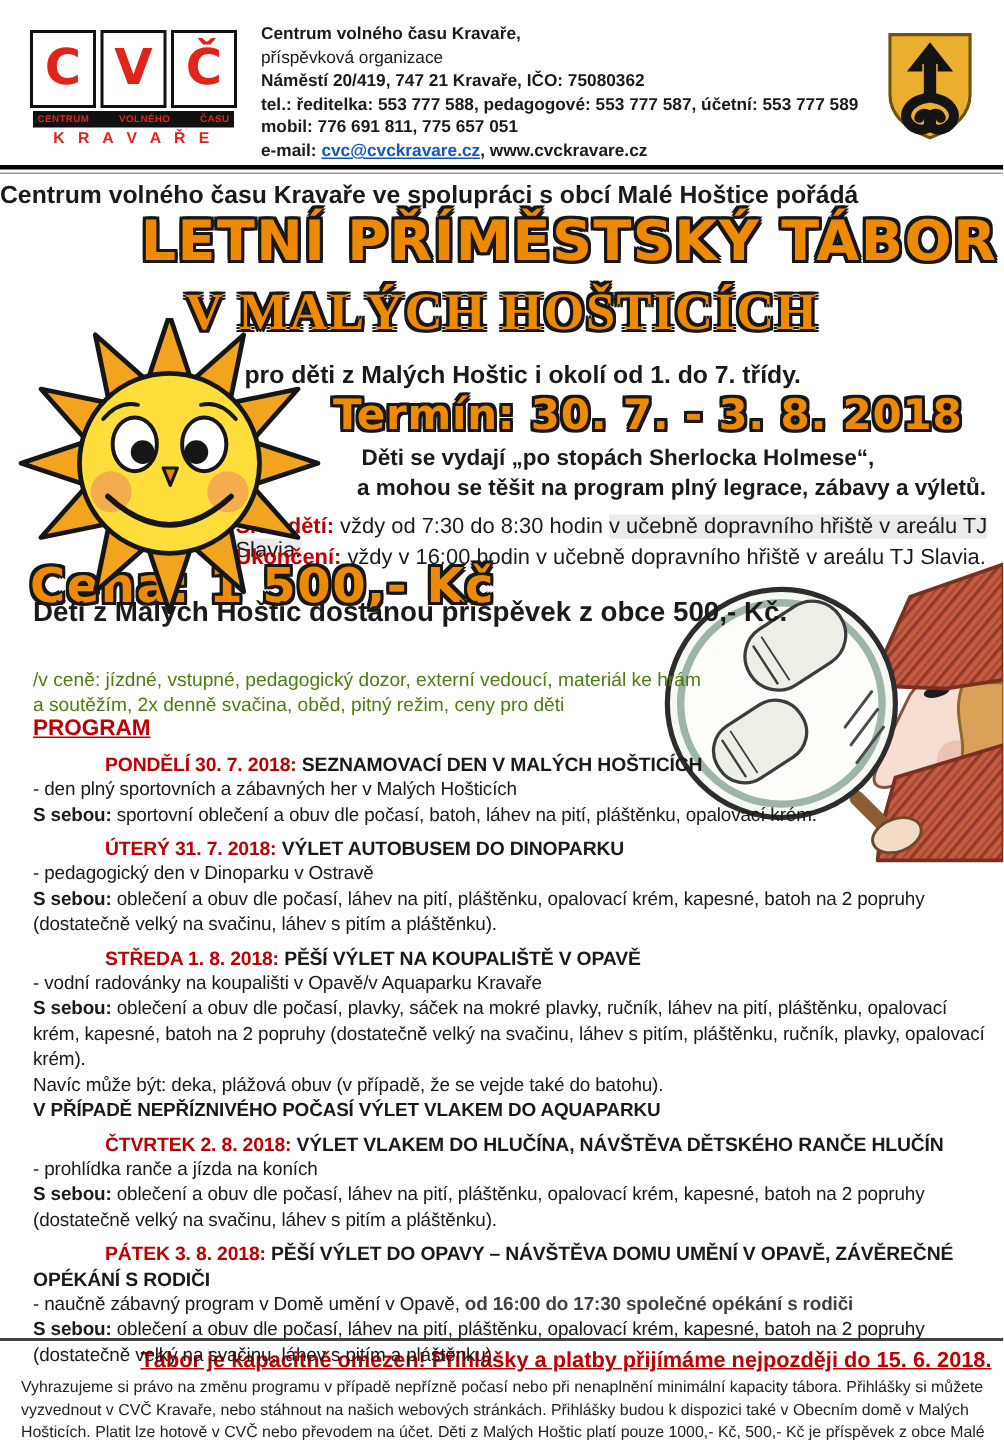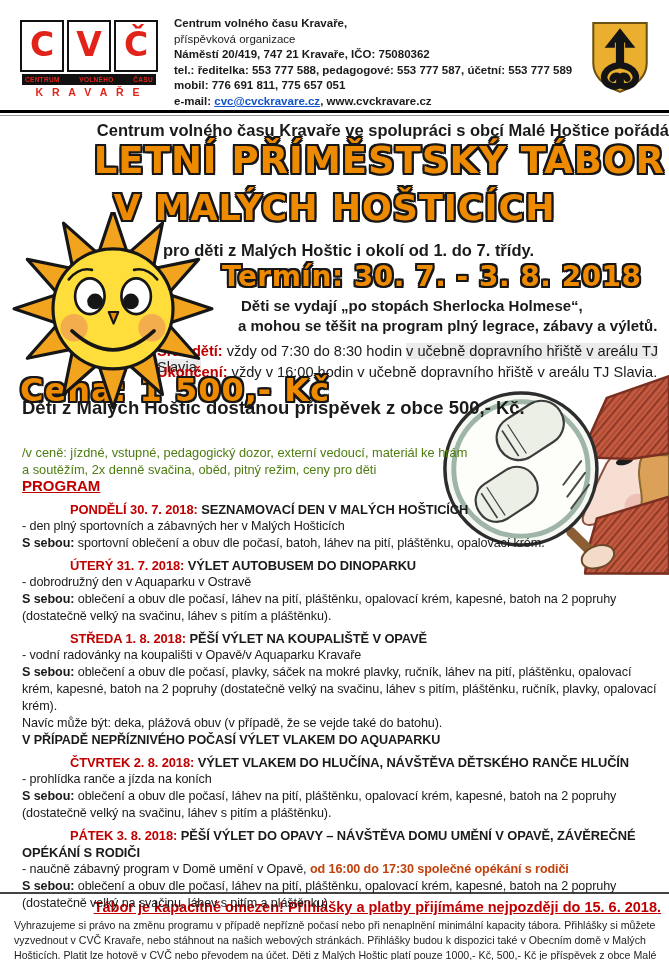--- a/index.html
+++ b/index.html
@@ -18,26 +18,26 @@
   .cvc-city{margin-top:1px;text-align:center;color:#E2231A;font-weight:bold;font-size:10.5px;letter-spacing:3px;}
   .hinfo{flex:1;padding-left:10px;padding-top:2px;font-size:11.5px;line-height:15.6px;font-weight:bold;}
   .hinfo .reg{font-weight:normal;}
   .hinfo a{color:#1155CC;text-decoration:underline;}
   .crest{flex:0 0 78px;display:flex;justify-content:center;padding-top:6px;}
 
   .rule-heavy{position:absolute;top:110px;left:0;right:0;border-top:3px solid #000;}
   .rule-thin{position:absolute;top:115px;left:0;right:0;border-top:1px solid #9a9a9a;}
 
   
-  .organizer{position:absolute;top:121px;left:0;right:0;text-align:right;font-weight:bold;font-size:16.5px;}
+  .organizer{position:absolute;top:121px;left:0;right:0;text-align:left;font-weight:bold;font-size:16.5px;}
   .outline{font-family:"DejaVu Sans",sans-serif;font-weight:800;color:#EE8A00;
     text-shadow:-2px -2px 0 #171717,2px -2px 0 #171717,-2px 2px 0 #171717,2px 2px 0 #171717,
                 -2px 0 0 #171717,2px 0 0 #171717,0 -2px 0 #171717,0 2px 0 #171717;}
   .title1{position:absolute;top:139px;left:0;right:4px;text-align:right;font-size:37px;letter-spacing:1px;}
-  .title2{position:absolute;top:188px;left:0;right:0;text-align:center;font-size:35px;letter-spacing:1px;}
+  .title2{position:absolute;top:188px;left:0;right:0;text-align:center;font-size:35px;letter-spacing:1px;font-family:Liberation Serif, serif;}
   .audience{position:absolute;top:241px;left:163px;font-weight:bold;font-size:16.5px;}
   .termin{position:absolute;top:260px;left:222px;font-size:28px;letter-spacing:.5px;}
   .tagline1{position:absolute;top:297px;left:241px;font-weight:bold;font-size:15px;}
   .tagline2{position:absolute;top:317px;left:238px;font-weight:bold;font-size:15px;}
   .sraz{position:absolute;top:343px;left:157px;font-size:14.6px;}
   .ukonceni{position:absolute;top:364px;left:157px;font-size:14.6px;}
   .redlbl{color:#C00000;font-weight:bold;}
   .hl{background:#ebebeb;}
 
   
@@ -46,21 +46,21 @@
   .includes{position:absolute;top:444px;left:22px;font-size:12.8px;line-height:17px;color:#4d7c0f;}
 
   
   .program{position:absolute;top:477px;left:22px;right:6px;z-index:2;}
   .prog-head{color:#C00000;font-weight:bold;font-size:15px;text-decoration:underline;margin-bottom:7px;}
   .day{margin-bottom:5px;}
   .day-head{font-size:12.9px;font-weight:bold;line-height:17px;letter-spacing:-.1px;}
   .day-head .date{color:#C00000;padding-left:48px;}
   .day div.body{font-size:12.6px;line-height:17px;letter-spacing:-.1px;}
   .day .b{font-weight:bold;}
-  .day .redpart{color:#c2410c;font-weight:bold;}
+  .day .redpart{color:#404040;font-weight:bold;}
 
   
   .rule-footer{position:absolute;top:892px;left:0;right:0;border-top:2px solid #444;}
   .footer{position:absolute;top:899px;left:14px;right:8px;}
   .foot-head{color:#C00000;font-weight:bold;font-size:14.5px;text-decoration:underline;margin-bottom:3px;text-align:right;}
   .foot-body{font-size:10.6px;line-height:14.8px;color:#222;}
 
   
   .sun{position:absolute;top:212px;left:6px;width:214px;height:200px;z-index:1;}
   .sherlock{position:absolute;top:356px;right:0;width:232px;height:220px;z-index:0;}
@@ -198,21 +198,21 @@
     <div class="prog-head">PROGRAM</div>
 
     <div class="day">
       <div class="day-head"><span class="date">PONDĚLÍ 30. 7. 2018:</span><span> SEZNAMOVACÍ DEN V MALÝCH HOŠTICÍCH</span></div>
       <div class="body">- den plný sportovních a zábavných her v Malých Hošticích</div>
       <div class="body"><span class="b">S sebou:</span><span> sportovní oblečení a obuv dle počasí, batoh, láhev na pití, pláštěnku, opalovací krém.</span></div>
     </div>
 
     <div class="day">
       <div class="day-head"><span class="date">ÚTERÝ 31. 7. 2018:</span><span> VÝLET AUTOBUSEM DO DINOPARKU</span></div>
-      <div class="body">- dobrodružný den v Aquaparku v Ostravě</div>
+      <div class="body">- pedagogický den v Dinoparku v Ostravě</div>
       <div class="body"><span class="b">S sebou:</span><span> oblečení a obuv dle počasí, láhev na pití, pláštěnku, opalovací krém, kapesné, batoh na 2 popruhy (dostatečně velký na svačinu, láhev s pitím a pláštěnku).</span></div>
     </div>
 
     <div class="day">
       <div class="day-head"><span class="date">STŘEDA 1. 8. 2018:</span><span> PĚŠÍ VÝLET NA KOUPALIŠTĚ V OPAVĚ</span></div>
       <div class="body">- vodní radovánky na koupališti v Opavě/v Aquaparku Kravaře</div>
       <div class="body"><span class="b">S sebou:</span><span> oblečení a obuv dle počasí, plavky, sáček na mokré plavky, ručník, láhev na pití, pláštěnku, opalovací krém, kapesné, batoh na 2 popruhy (dostatečně velký na svačinu, láhev s pitím, pláštěnku, ručník, plavky, opalovací krém).</span></div>
       <div class="body">Navíc může být: deka, plážová obuv (v případě, že se vejde také do batohu).</div>
       <div class="body b">V PŘÍPADĚ NEPŘÍZNIVÉHO POČASÍ VÝLET VLAKEM DO AQUAPARKU</div>
     </div>

